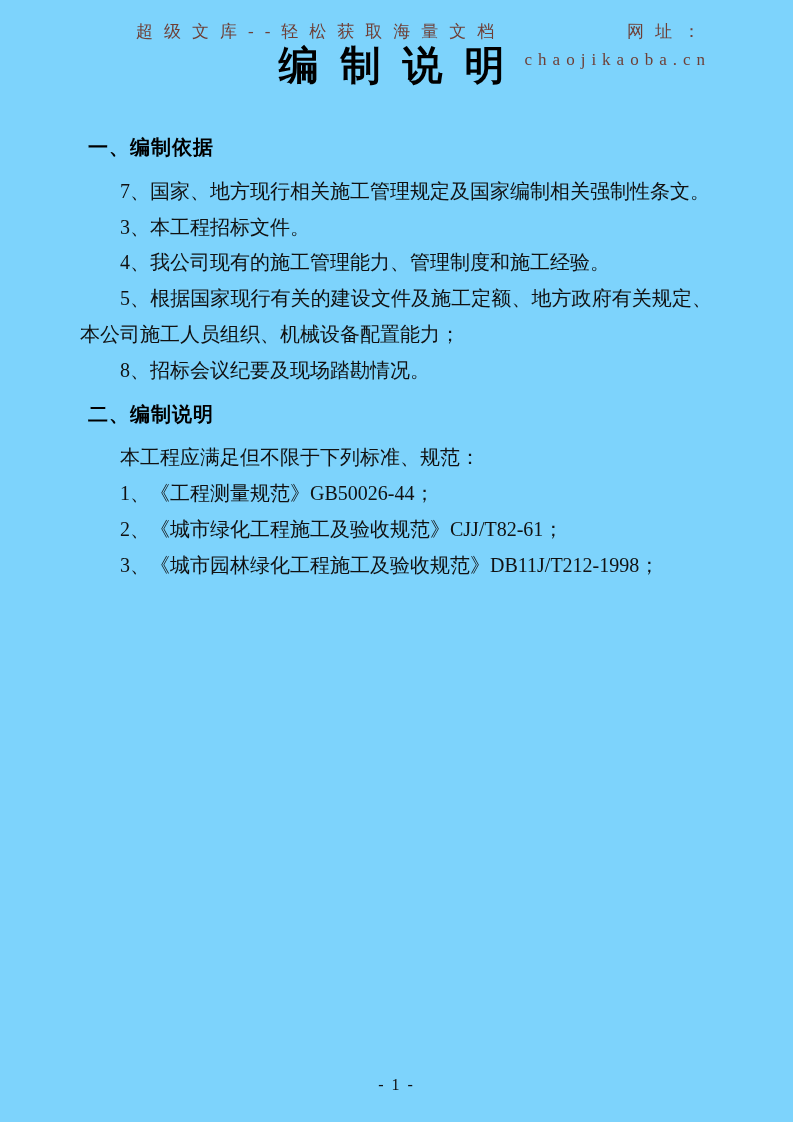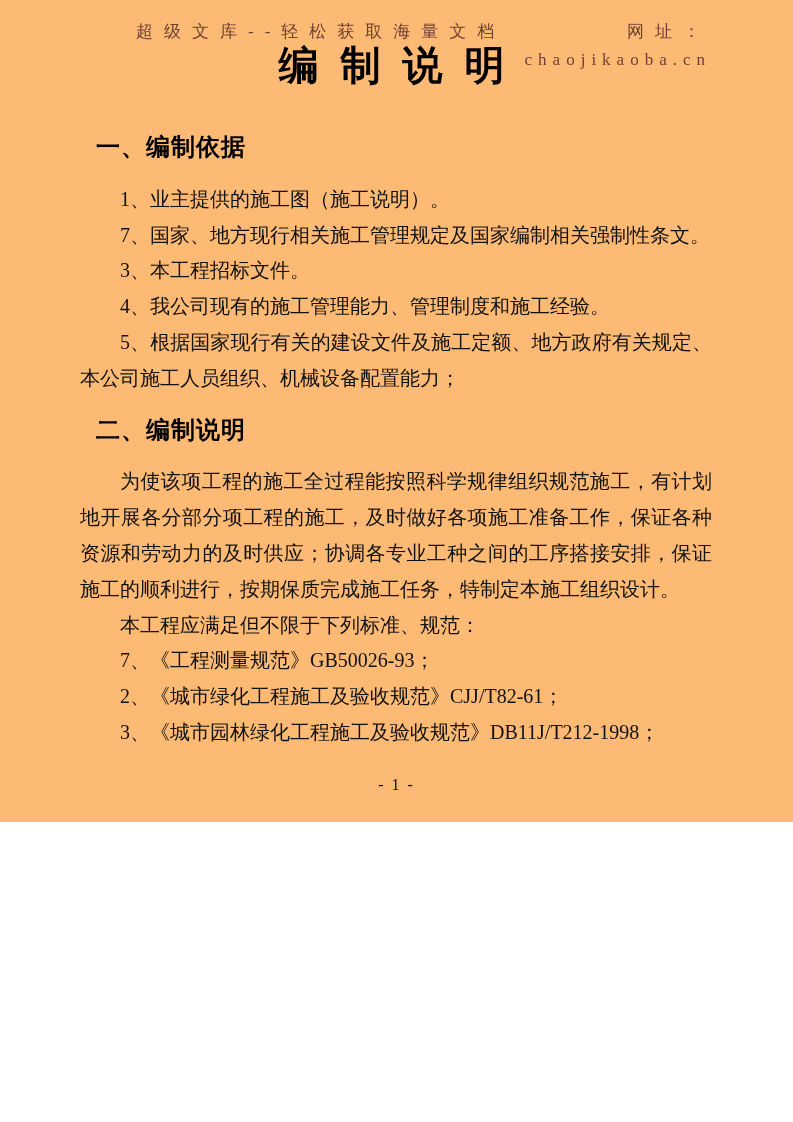--- a/index.html
+++ b/index.html
@@ -3,22 +3,22 @@
 <meta charset="utf-8">
 <style>
   html, body {
     margin: 0;
     padding: 0;
     background: #ffffff;
   }
   .page {
     position: relative;
     width: 793px;
-    height: 822px;
-    background: #fdba74;
+    height: 1122px;
+    background: #7dd3fc;
     overflow: hidden;
     box-sizing: border-box;
     font-family: "Liberation Serif", "DejaVu Serif", serif;
     color: #1a1a1a;
   }
   
   .header {
     position: absolute;
     top: 20px;
     left: 0;
@@ -54,22 +54,22 @@
   
   .content {
     margin-top: 38px;
     padding: 0 81px 0 80px;
     font-size: 20px;
     line-height: 35.8px;
     text-align: justify;
     color: #111111;
   }
   .section-heading {
-    margin: 16px;
-    font-size: 24px;
+    margin: 8px;
+    font-size: 20px;
     font-weight: bold;
     line-height: 35.8px;
     letter-spacing: 1px;
     color: #000000;
     text-align: left;
   }
   .para {
     margin: 0;
     text-indent: 2em;
   }
@@ -97,30 +97,29 @@
     </div>
     <div class="header-line2">
       <span>chaojikaoba.cn</span>
     </div>
   </div>
 
   <h1 class="doc-title">编制说明</h1>
 
   <div class="content">
     <h2 class="section-heading">一、编制依据</h2>
-    <p class="para">1、业主提供的施工图（施工说明）。</p>
     <p class="para">7、国家、地方现行相关施工管理规定及国家编制相关强制性条文。</p>
     <p class="para">3、本工程招标文件。</p>
     <p class="para">4、我公司现有的施工管理能力、管理制度和施工经验。</p>
     <p class="para">5、根据国家现行有关的建设文件及施工定额、地方政府有关规定、 本公司施工人员组织、机械设备配置能力；</p>
+    <p class="para">8、招标会议纪要及现场踏勘情况。</p>
 
     <h2 class="section-heading">二、编制说明</h2>
-    <p class="para">为使该项工程的施工全过程能按照科学规律组织规范施工，有计划地开展各分部分项工程的施工，及时做好各项施工准备工作，保证各种资源和劳动力的及时供应；协调各专业工种之间的工序搭接安排，保证施工的顺利进行，按期保质完成施工任务，特制定本施工组织设计。</p>
     <p class="para">本工程应满足但不限于下列标准、规范：</p>
-    <p class="para">7、《工程测量规范》GB50026-93；</p>
+    <p class="para">1、《工程测量规范》GB50026-44；</p>
     <p class="para">2、《城市绿化工程施工及验收规范》CJJ/T82-61；</p>
     <p class="para">3、《城市园林绿化工程施工及验收规范》DB11J/T212-1998；</p>
   </div>
 
   <div class="footer">
     <span>- 1 -</span>
   </div>
 
 </div>
 

